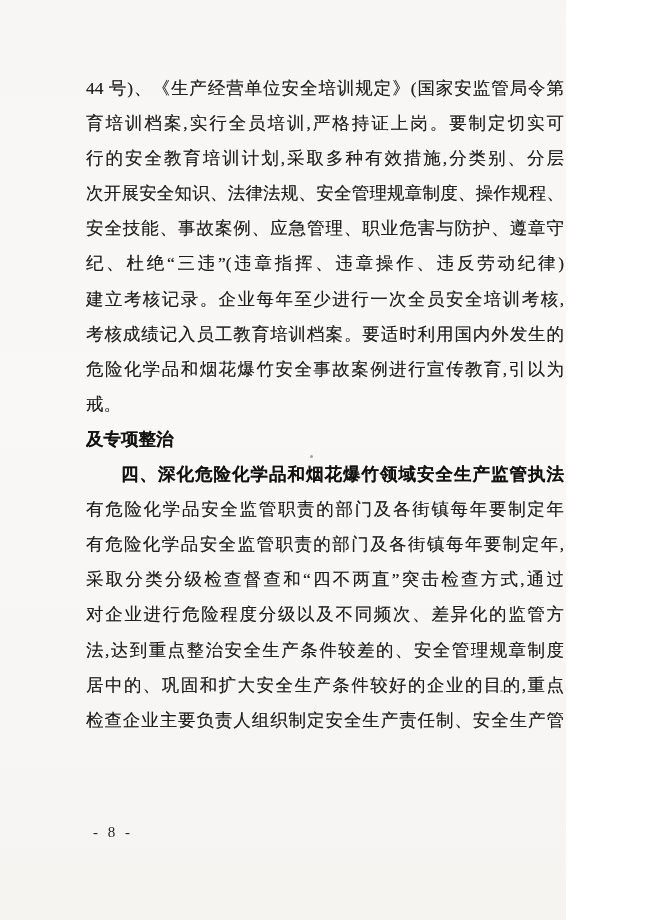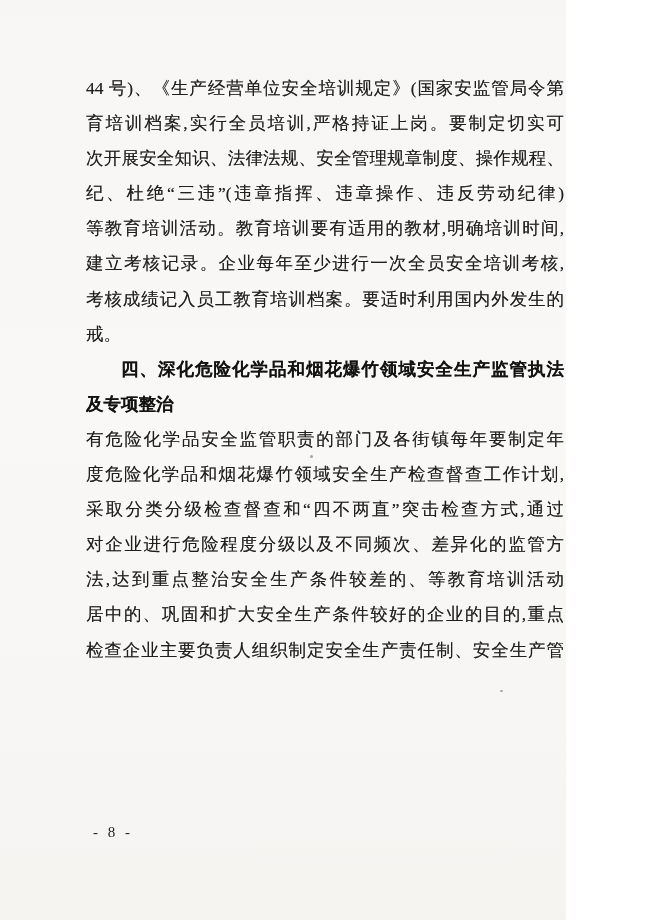--- a/index.html
+++ b/index.html
@@ -59,33 +59,35 @@
   .speck-1 { left: 310px; top: 455px; width: 3px; height: 3px; }
   .speck-2 { left: 500px; top: 690px; width: 3px; height: 2px; }
 </style>
 </head>
 <body>
 
 <div class="page">
   <div class="textblock">
     <div class="line j">44 号)、《生产经营单位安全培训规定》(国家安监管局令第</div>
     <div class="line j">育培训档案,实行全员培训,严格持证上岗。要制定切实可</div>
+    <div class="line j">行的安全教育培训计划,采取多种有效措施,分类别、分层</div>
     <div class="line j">次开展安全知识、法律法规、安全管理规章制度、操作规程、</div>
+    <div class="line j">安全技能、事故案例、应急管理、职业危害与防护、遵章守</div>
     <div class="line j">纪、杜绝“三违”(违章指挥、违章操作、违反劳动纪律)</div>
-    <div class="line j">等教育培训活动。教育培训要有适用的教材,明确培训时间,</div>
     <div class="line j">建立考核记录。企业每年至少进行一次全员安全培训考核,</div>
     <div class="line j">考核成绩记入员工教育培训档案。要适时利用国内外发生的</div>
+    <div class="line j">危险化学品和烟花爆竹安全事故案例进行宣传教育,引以为</div>
     <div class="line">戒。</div>
+    <div class="line b">及专项整治</div>
     <div class="line j b ind">四、深化危险化学品和烟花爆竹领域安全生产监管执法</div>
-    <div class="line b">及专项整治</div>
     <div class="line j">有危险化学品安全监管职责的部门及各街镇每年要制定年</div>
-    <div class="line j">度危险化学品和烟花爆竹领域安全生产检查督查工作计划,</div>
+    <div class="line j">有危险化学品安全监管职责的部门及各街镇每年要制定年,</div>
     <div class="line j">采取分类分级检查督查和“四不两直”突击检查方式,通过</div>
     <div class="line j">对企业进行危险程度分级以及不同频次、差异化的监管方</div>
-    <div class="line j">法,达到重点整治安全生产条件较差的、等教育培训活动</div>
+    <div class="line j">法,达到重点整治安全生产条件较差的、安全管理规章制度</div>
     <div class="line j">居中的、巩固和扩大安全生产条件较好的企业的目的,重点</div>
     <div class="line j">检查企业主要负责人组织制定安全生产责任制、安全生产管</div>
   </div>
 
   <div class="pagenum">- 8 -</div>
 
   <div class="speck speck-1"></div>
   <div class="speck speck-2"></div>
 </div>
 

